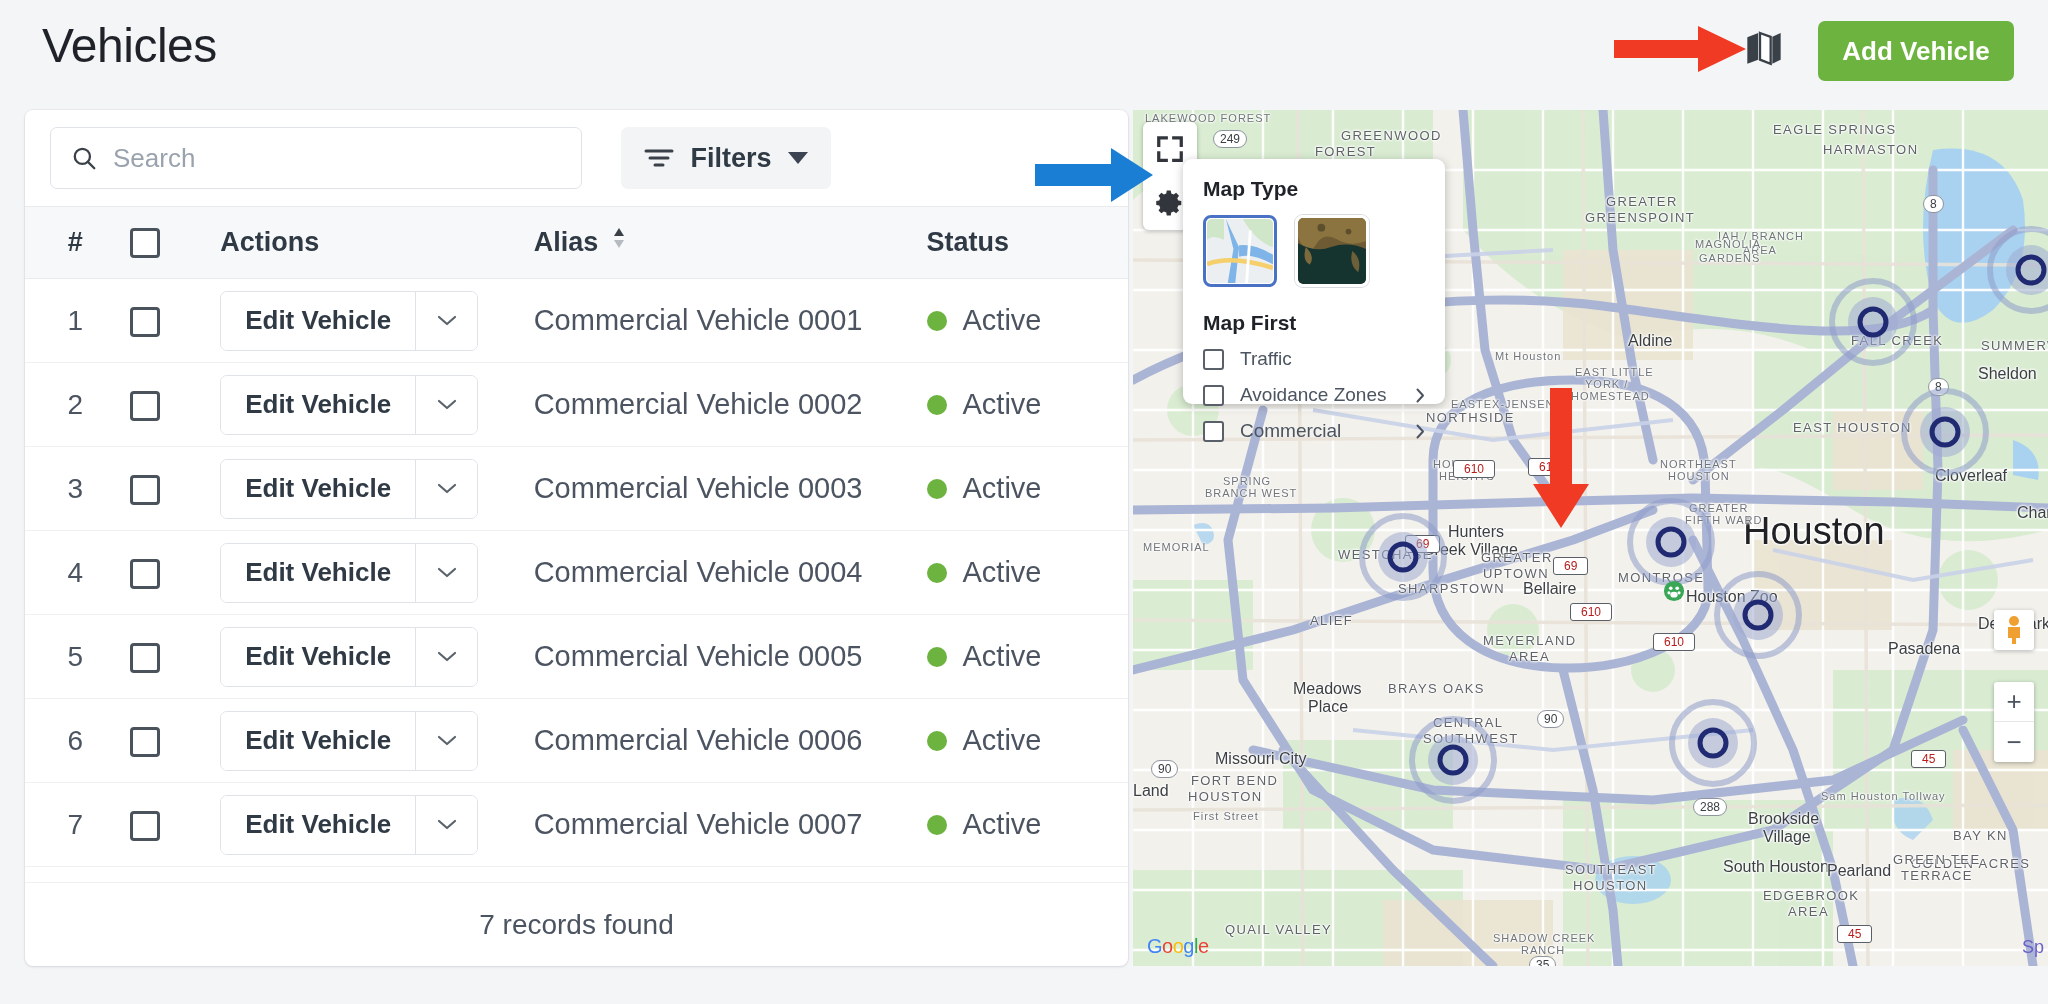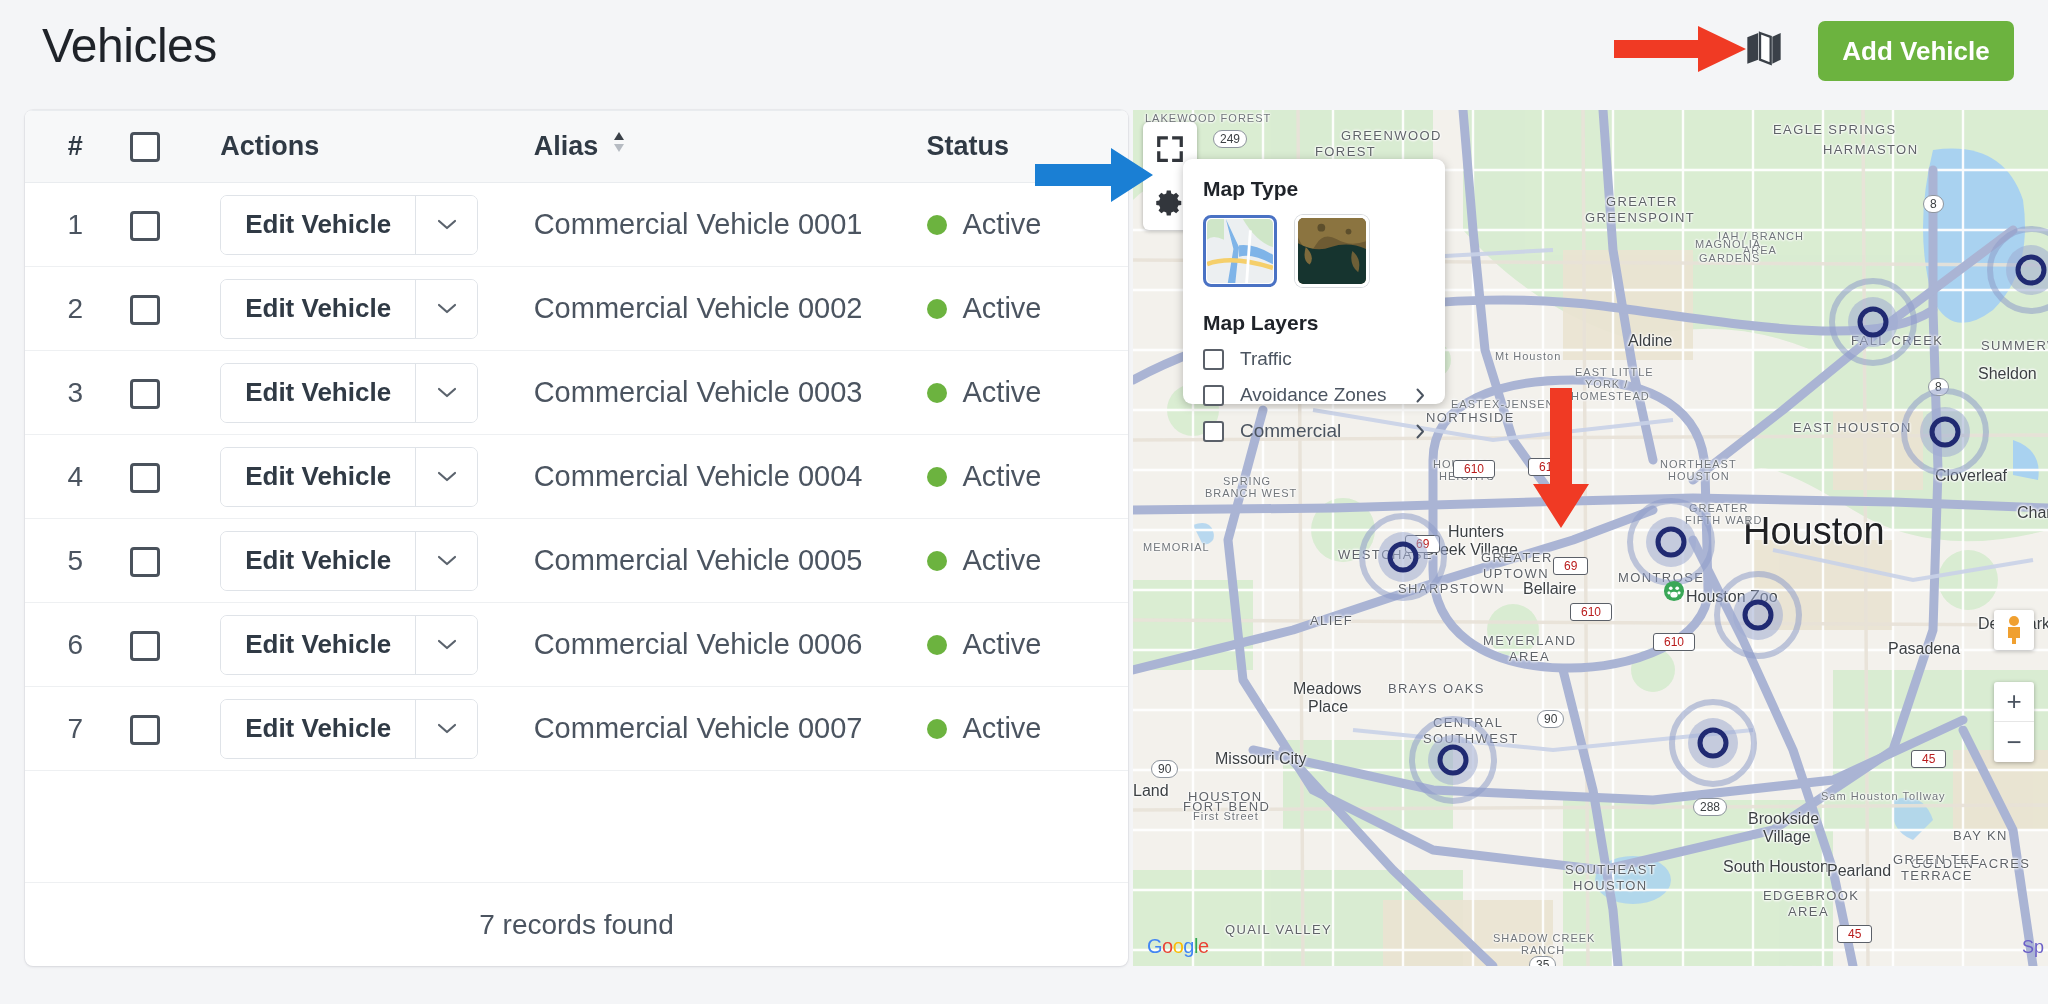--- a/index.html
+++ b/index.html
@@ -310,20 +310,39 @@
     <path d="M17 5.3 L22 3 V19 L17 21.5 Z" fill="#3a4048"></path>
   </svg>
 
   <button id="add-vehicle-button">
     <span>Add Vehicle</span>
   </button>
 </div>
 
 <div id="list-card">
 
+  <div id="toolbar">
+    <div id="search-box">
+      <svg id="search-icon" viewBox="0 0 24 24">
+        <circle cx="10.5" cy="10.5" r="7" fill="none" stroke="#3a4048" stroke-width="2.1"></circle>
+        <line x1="15.6" y1="15.6" x2="21.5" y2="21.5" stroke="#3a4048" stroke-width="2.1" stroke-linecap="round"></line>
+      </svg>
+      <input id="search-input" type="text" placeholder="Search" style="">
+    </div>
+
+    <button id="filters-button">
+      <svg id="filters-icon" viewBox="0 0 30 22">
+        <line x1="2" y1="4" x2="28" y2="4" stroke="#3a4048" stroke-width="3" stroke-linecap="round"></line>
+        <line x1="6" y1="11" x2="24" y2="11" stroke="#3a4048" stroke-width="3" stroke-linecap="round"></line>
+        <line x1="11" y1="18" x2="19" y2="18" stroke="#3a4048" stroke-width="3" stroke-linecap="round"></line>
+      </svg>
+      <span id="filters-label">Filters</span>
+      <span id="filters-caret"></span>
+    </button>
+  </div>
 
   <table id="vehicle-table">
     <thead>
       <tr>
         <th class="col-index">#</th>
         <th class="col-check">
           <span class="checkbox"></span>
         </th>
         <th class="col-actions">Actions</th>
         <th class="col-alias">
@@ -650,21 +669,21 @@
       <div class="map-label lbl-area" style="left: 255px; top: 571px;">BRAYS OAKS</div>
       <div class="map-label lbl-area" style="left: 432px; top: 752px;">SOUTHEAST</div>
       <div class="map-label lbl-area" style="left: 440px; top: 768px;">HOUSTON</div>
       <div class="map-label lbl-city" style="left: 590px; top: 748px;">South Houston</div>
       <div class="map-label lbl-area" style="left: 778px; top: 746px;">GOLDEN ACRES</div>
       <div class="map-label lbl-area" style="left: 630px; top: 778px;">EDGEBROOK</div>
       <div class="map-label lbl-area" style="left: 655px; top: 794px;">AREA</div>
       <div class="map-label lbl-area" style="left: 300px; top: 605px;">CENTRAL</div>
       <div class="map-label lbl-area" style="left: 290px; top: 621px;">SOUTHWEST</div>
       <div class="map-label lbl-city" style="left: 82px; top: 640px;">Missouri City</div>
-      <div class="map-label lbl-area" style="left: 50px; top: 663px; margin-top: 26px;">FORT BEND</div>
+      <div class="map-label lbl-area" style="left: 58px; top: 663px;">FORT BEND</div>
       <div class="map-label lbl-area" style="left: 55px; top: 679px;">HOUSTON</div>
       <div class="map-label lbl-city" style="left: 0px; top: 672px;">Land</div>
       <div class="map-label lbl-small" style="left: 60px; top: 700px;">First Street</div>
       <div class="map-label lbl-area" style="left: 620px; top: 855px;">SOUTH BELT</div>
       <div class="map-label lbl-small" style="left: 688px; top: 680px;">Sam Houston Tollway</div>
       <div class="map-label lbl-city" style="left: 615px; top: 700px;">Brookside</div>
       <div class="map-label lbl-city" style="left: 630px; top: 718px; text-align: right;">Village</div>
       <div class="map-label lbl-city" style="left: 694px; top: 752px;">Pearland</div>
       <div class="map-label lbl-area" style="left: 760px; top: 742px;">GREEN TEE</div>
       <div class="map-label lbl-area" style="left: 768px; top: 758px;">TERRACE</div>
@@ -781,21 +800,21 @@
           <rect width="70" height="68" fill="#6e5b33"></rect>
           <path d="M0 0 H70 V24 Q54 30 40 22 T18 28 T0 20 Z" fill="#8b7440"></path>
           <path d="M0 26 Q18 36 34 30 Q52 24 70 32 V68 H0 Z" fill="#16342f"></path>
           <path d="M8 30 Q18 40 12 48 Q4 44 8 30 Z" fill="#7d6a3c"></path>
           <path d="M56 34 Q66 42 62 56 Q52 48 56 34 Z" fill="#6d5f37"></path>
           <circle cx="24" cy="10" r="4" fill="#5d4f2c"></circle>
           <circle cx="52" cy="14" r="3" fill="#5d4f2c"></circle>
         </svg>
       </div>
     </div>
-    <div class="panel-heading" id="map-layers-heading">Map Layers</div>
+    <div class="panel-heading" id="map-layers-heading">Map First</div>
     <div id="map-layers-list">
         <div class="layer-row">
           <span class="layer-checkbox"></span>
           <span class="layer-label">Traffic</span>
         </div>
         <div class="layer-row">
           <span class="layer-checkbox"></span>
           <span class="layer-label">Avoidance Zones</span>
           <svg class="layer-chevron" viewBox="0 0 9 15">
             <path d="M1.5 1.5 L7 7.5 L1.5 13.5" fill="none" stroke="#4b5460" stroke-width="2" stroke-linecap="round" stroke-linejoin="round"></path>

